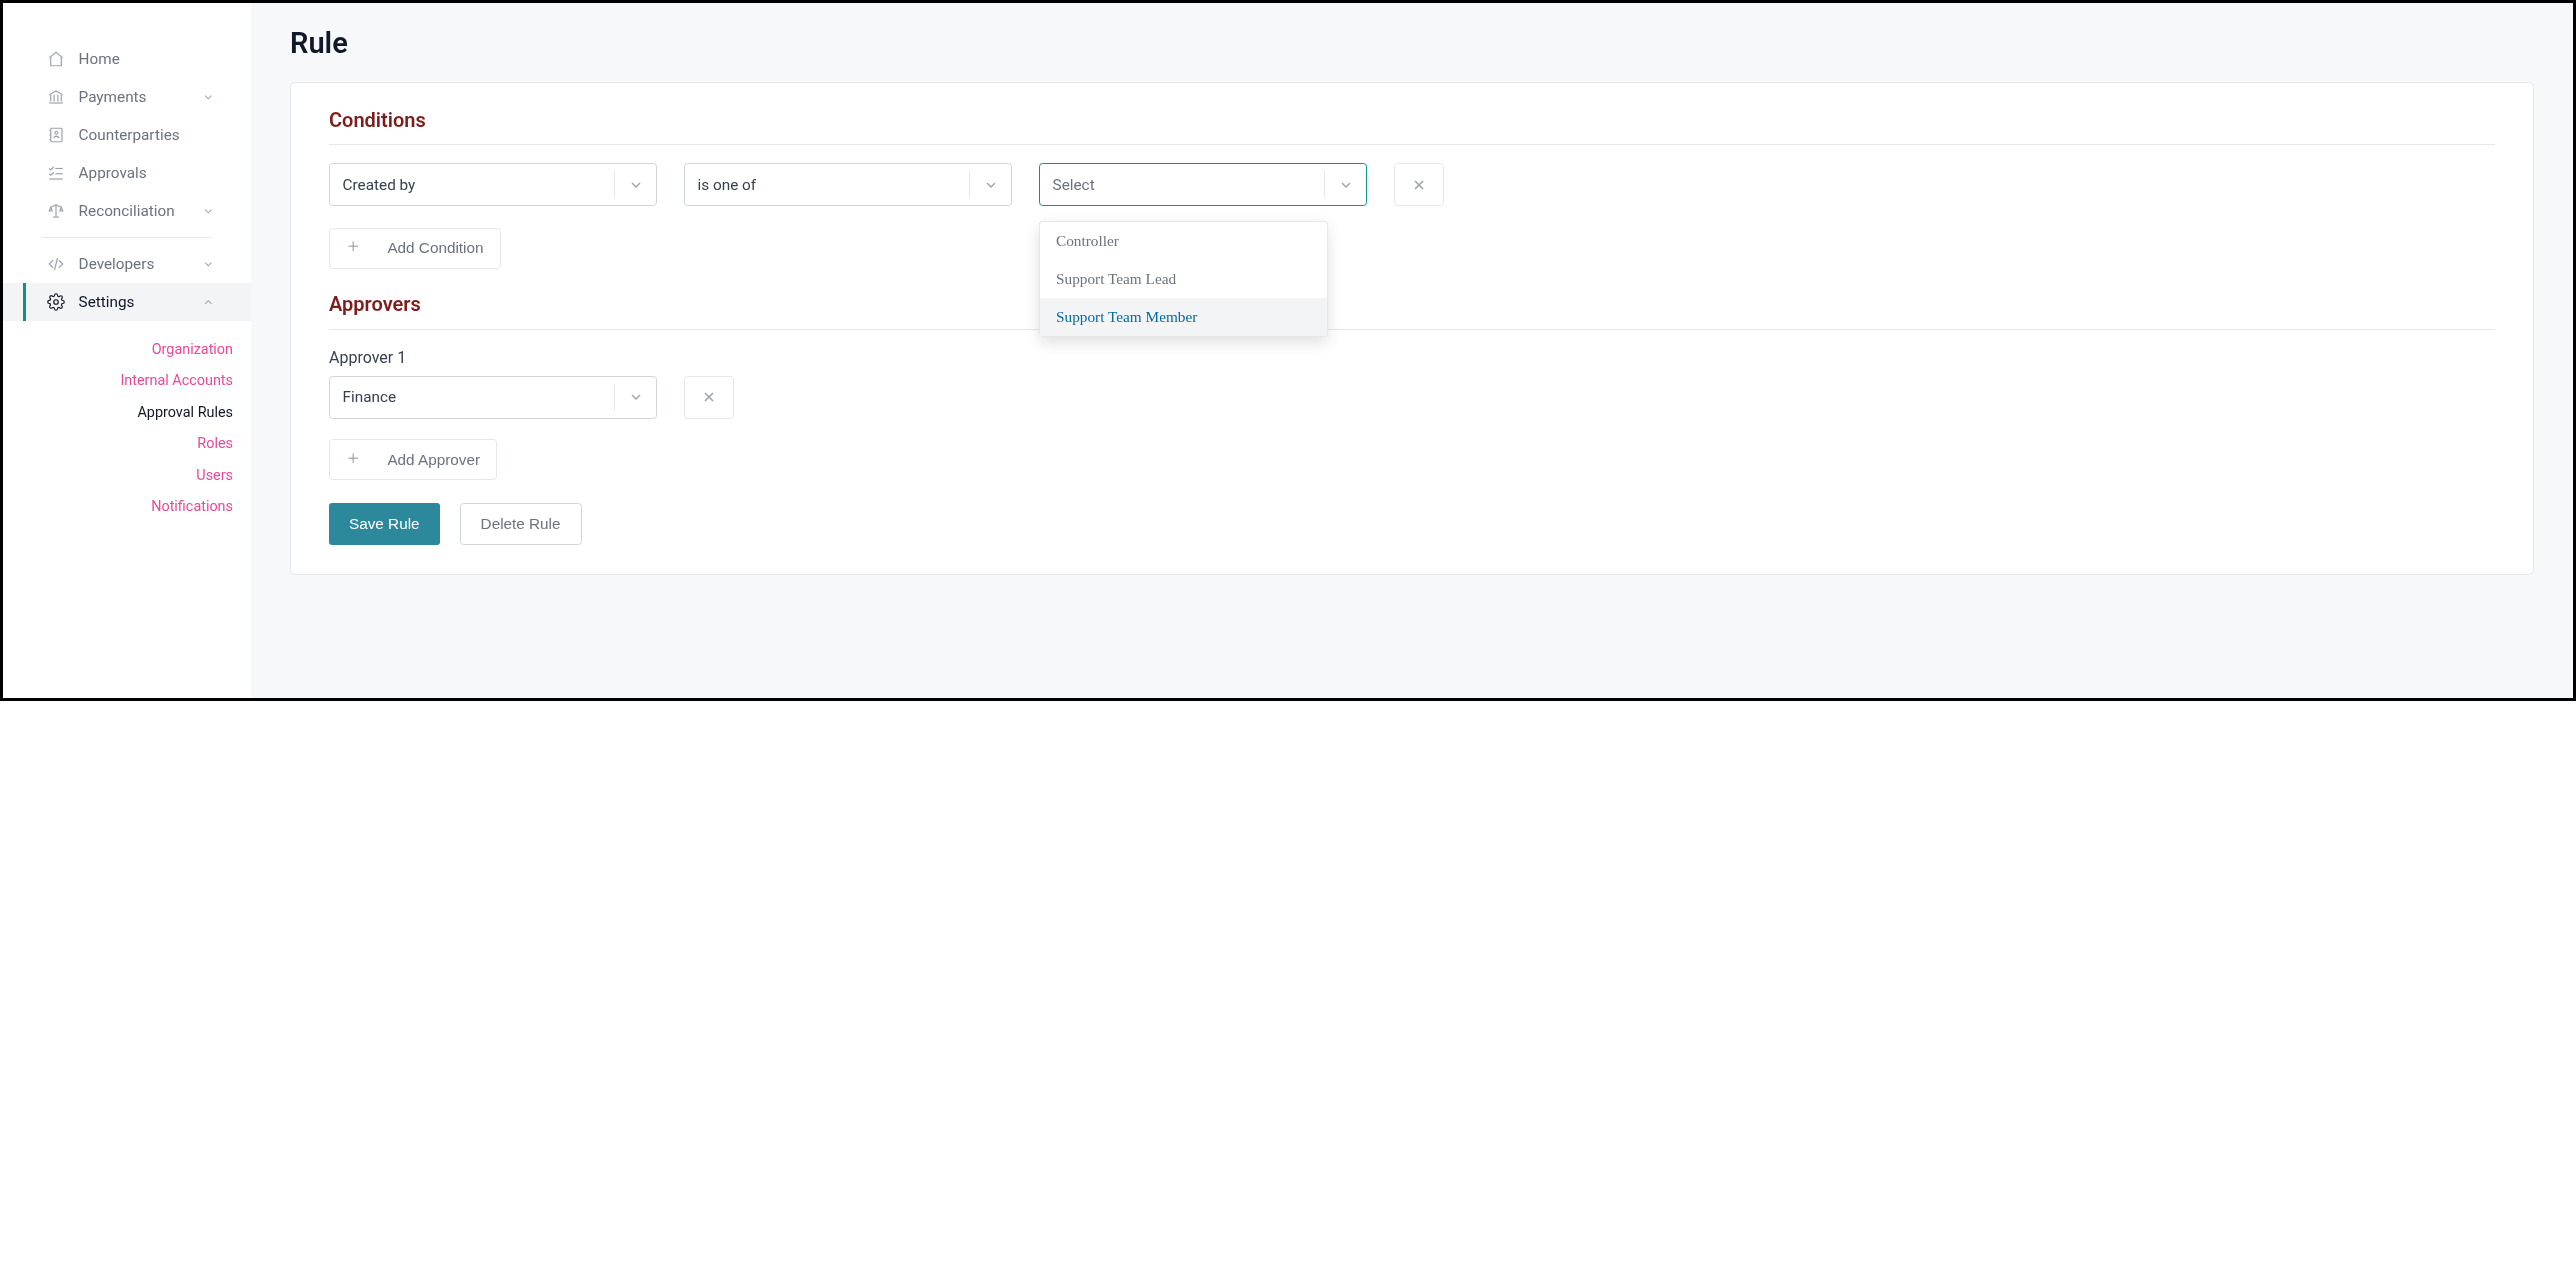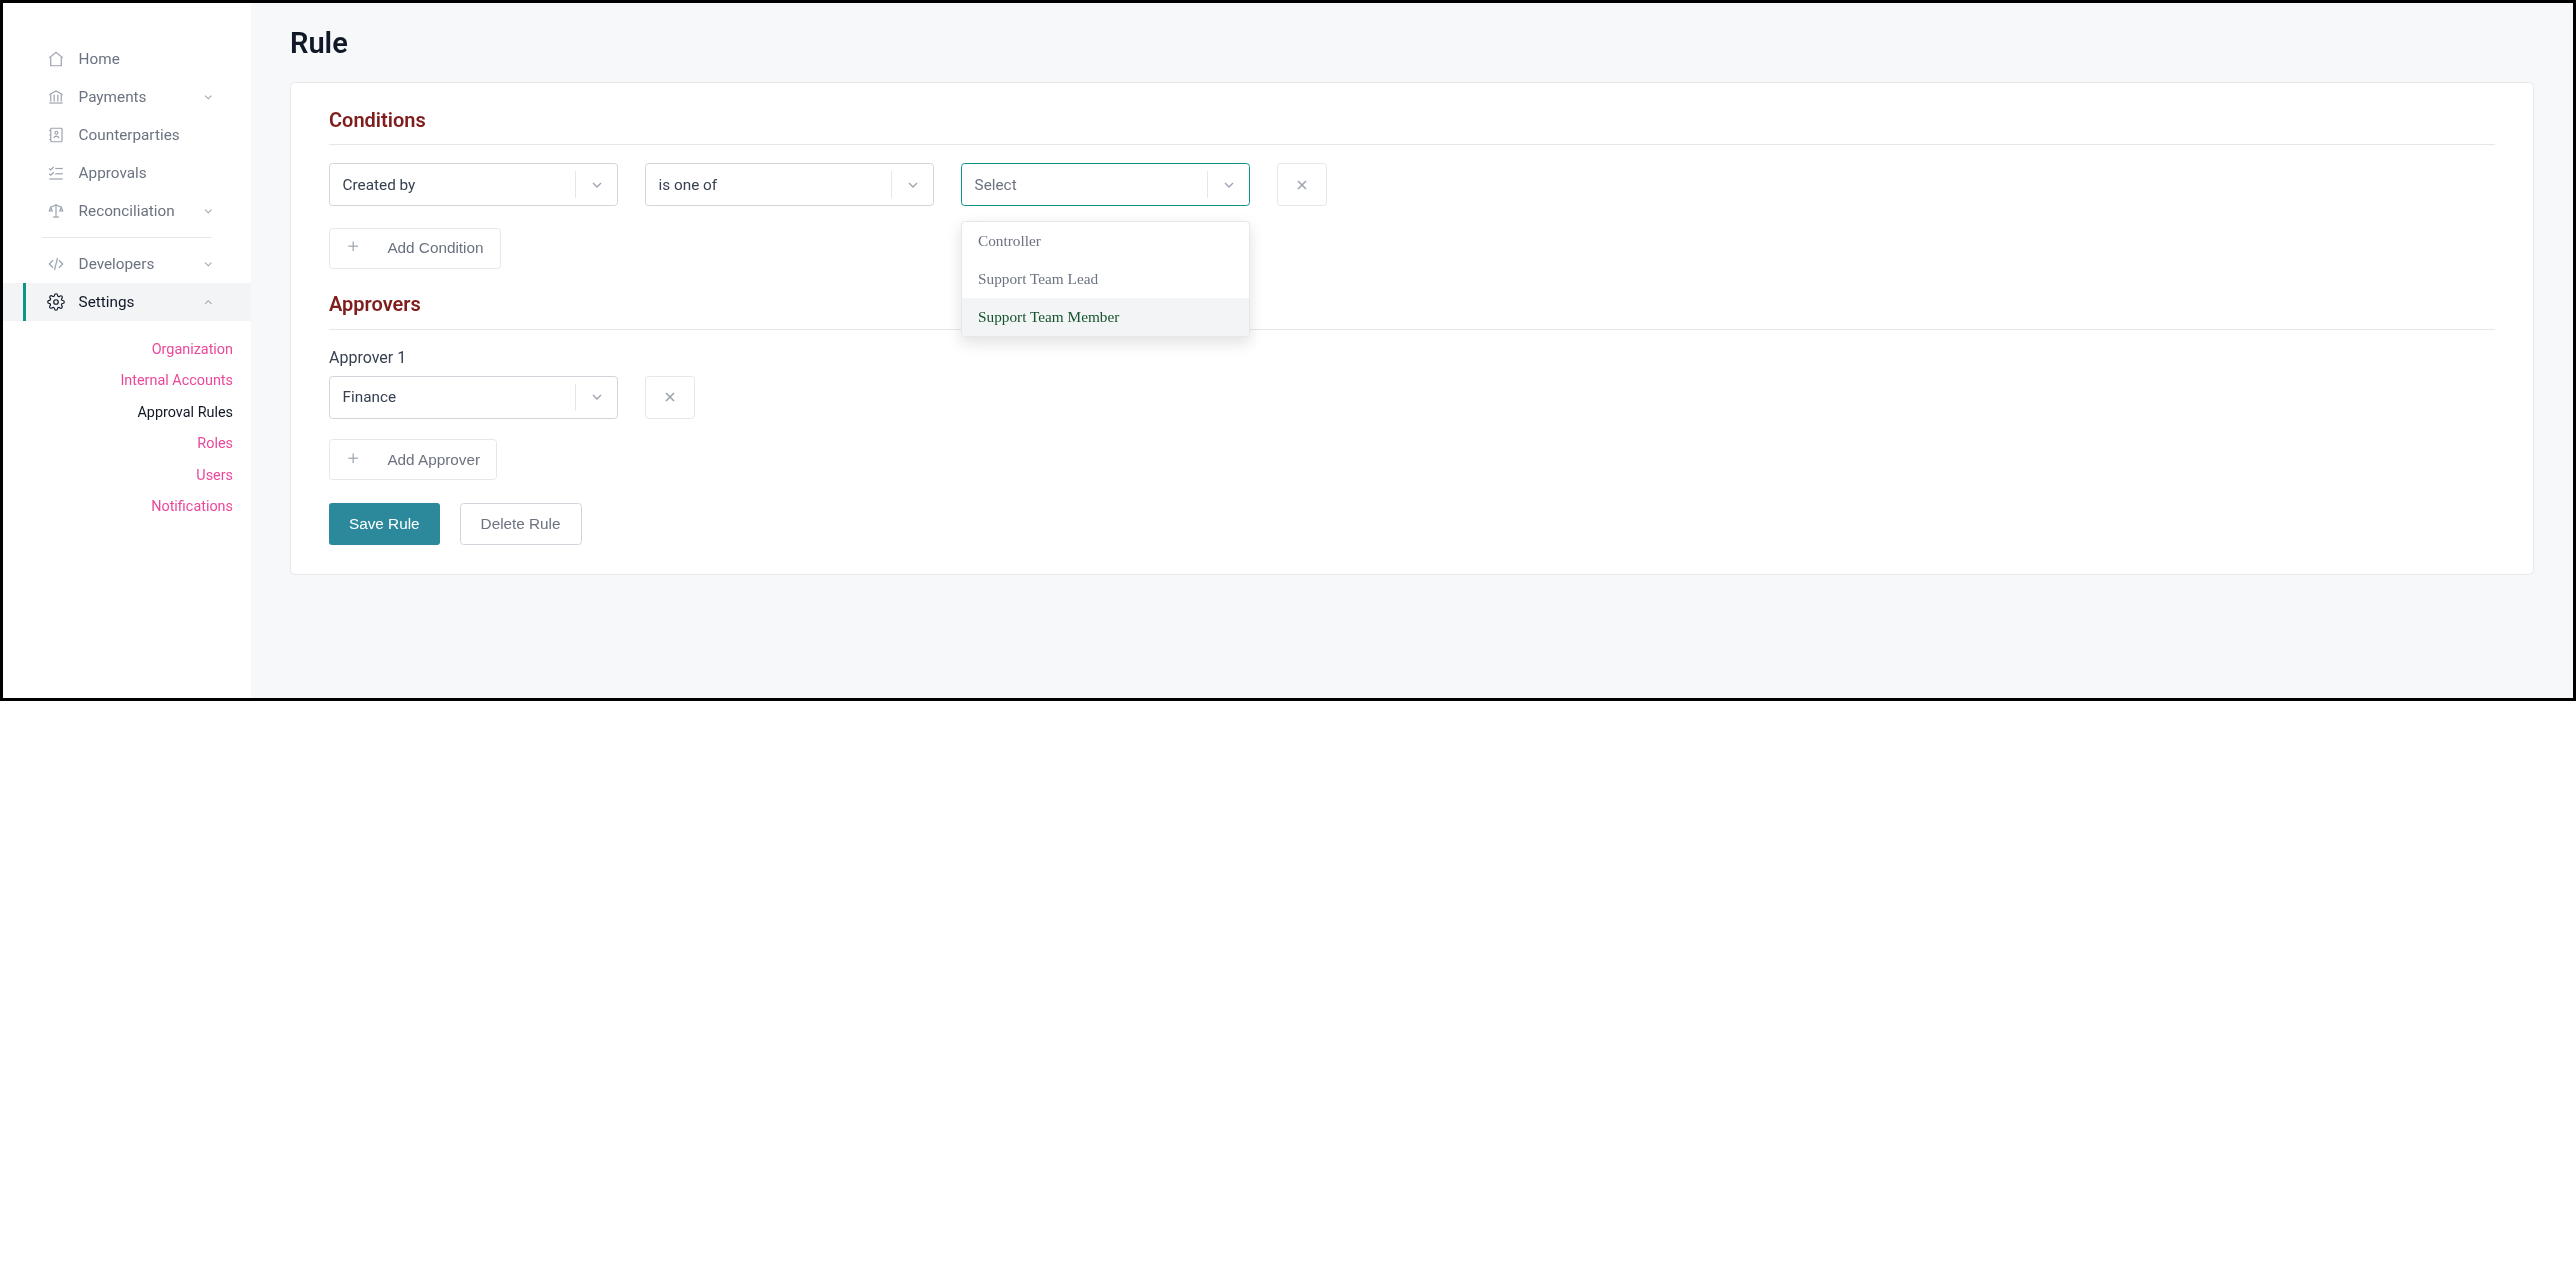--- a/index.html
+++ b/index.html
@@ -112,21 +112,21 @@
     align-items: center;
     margin-bottom: 21.5px;
     position: relative;
   }
   .select {
     display: flex;
     align-items: center;
     border: 0.9px solid #d1d5db;
     border-radius: 3.6px;
     height: 43px;
-    width: 289px;
+    width: 328px;
     background: #fff;
     padding: 0 0 0 12.6px;
     color: #374151;
     font-size: 15.3px;
     position: relative;
     justify-content: space-between;
   }
   .select.focused {
     border: 1.3px solid #0d9488;
   }
@@ -214,21 +214,21 @@
     font-family: Liberation Serif, serif;
   }
   .dropdown .option {
     padding: 10px 16px;
     font-size: 15.3px;
     color: #6b7280;
     cursor: pointer;
   }
   .dropdown .option.hover {
     background: #f3f4f6;
-    color: #14532d;
+    color: #0369a1;
   }
   
   .select-wrap { position: relative; }
   
   svg { display: block; }
 </style>
 </head>
 <body>
 
 <div class="frame">

